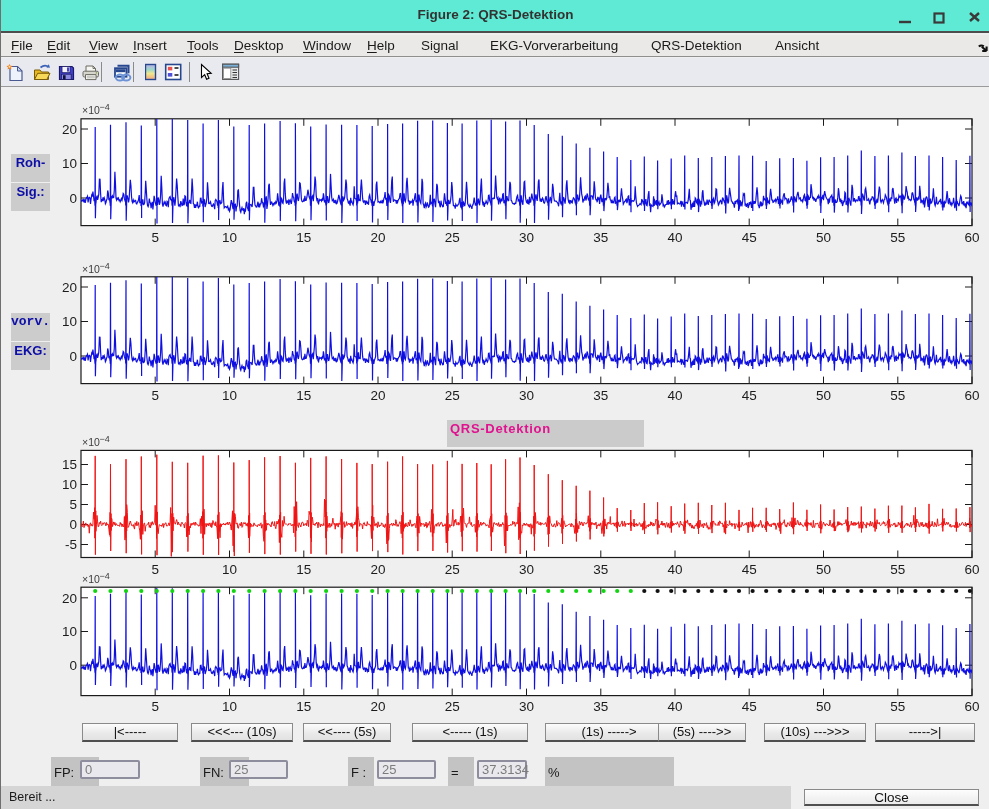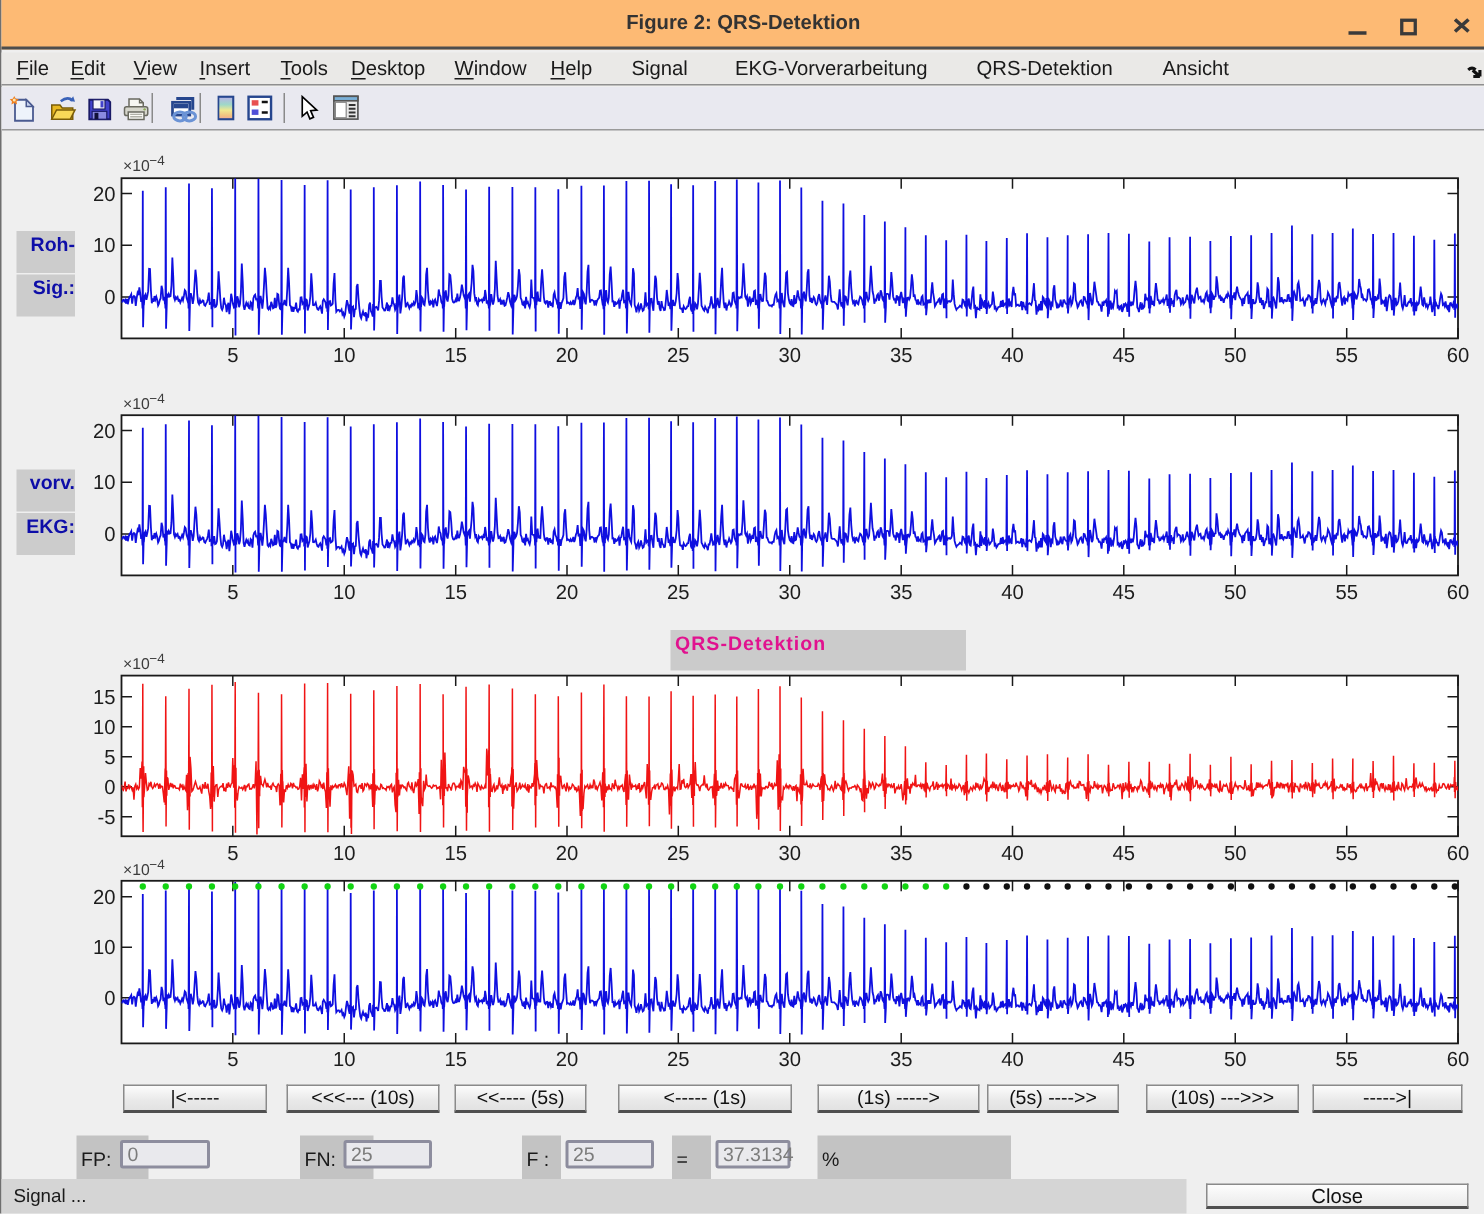--- a/index.html
+++ b/index.html
@@ -1,31 +1,31 @@
 <!DOCTYPE html>
 <html><head><meta charset="utf-8">
 <style>
 * { margin:0; padding:0; box-sizing:border-box; }
 html,body { width:989px; height:809px; overflow:hidden;
   font-family:"Liberation Sans", sans-serif; background:#efefef; }
 #win { position:absolute; left:0; top:0; width:989px; height:809px;
   border-left:1px solid #6f6f6f; background:#efefef; }
 .titlebar { position:absolute; left:0; top:0; width:989px; height:33px;
-  background:#fdba74; border-bottom:2px solid #4d4d4d; }
+  background:#5eead4; border-bottom:2px solid #4d4d4d; }
 .title { position:absolute; left:0; right:0; top:7px; text-align:center;
   font-size:13.5px; font-weight:bold; color:#333; }
 .menubar { position:absolute; left:0; top:35px; width:989px; height:22px;
   background:#eae9e7; border-bottom:1px solid #8f8f8f; font-size:13.5px; color:#1a1a1a; }
 .mi { position:absolute; top:3px; }
 .toolbar { position:absolute; left:0; top:58px; width:989px; height:29px;
   background:#e9e9f0; border-bottom:1px solid #9a9a9a; }
 .tsep { position:absolute; top:4px; width:1px; height:20px; background:#8a8a8a; }
 .ticon { position:absolute; top:5px; }
 .lblbox { position:absolute; left:10px; width:39px; height:28px; background:#cccccc;
-  color:#0d0da8; font-weight:bold; font-size:13px; text-align:right; padding-top:1px; }
+  color:#0d0da8; font-weight:bold; font-size:13px; text-align:center; padding-top:1px; }
 .qrstitle { position:absolute; left:446px; top:420px; width:197px; height:27px;
   background:#cbcbcb; color:#e1128f; font-weight:bold; font-size:13px; letter-spacing:0.7px; padding:1px 0 0 3px; }
 .tl { font-size:13.5px; fill:#1c1c1c; font-family:"Liberation Sans",sans-serif; }
 .el { font-size:10.5px; fill:#3c3c3c; font-family:"Liberation Sans",sans-serif; }
 .es { font-size:9px; fill:#3c3c3c; font-family:"Liberation Sans",sans-serif; }
 .nbtn { position:absolute; top:723px; height:19px; border:1px solid #8a8a8a;
   border-bottom:2px solid #4f4f4f; background:linear-gradient(#fcfcfc,#e9e9e9 60%,#e2e2e2);
   font-size:13px; color:#111; text-align:center; line-height:16px; }
 .gbox { position:absolute; top:757px; height:29px; background:#c3c3c3;
   font-size:13px; color:#1a1a1a; padding:8px 0 0 3px; }
@@ -141,21 +141,21 @@
       <rect x="0.6" y="1.2" width="16" height="15.2" fill="#e8e8e8" stroke="#555" stroke-width="1.1"></rect>
       <rect x="0.6" y="1.2" width="16" height="3" fill="#7ab0d8" stroke="#555" stroke-width="1.1"></rect>
       <rect x="1.6" y="5.2" width="7.2" height="10.3" fill="#fff" stroke="#888" stroke-width="0.8"></rect>
       <path d="M10.5 7 h4.5 M10.5 9.5 h4.5 M10.5 12 h4.5 M10.5 14.5 h4.5" stroke="#333" stroke-width="1.2"></path>
     </g>
   </svg>
 </div>
 
 <div class="lblbox" style="top:154px;">Roh-</div>
 <div class="lblbox" style="top:183px;">Sig.:</div>
-<div class="lblbox" style="top:313px;">vorv.</div>
+<div class="lblbox" style="top:313px;font-family:Liberation Mono, monospace;">vorv.</div>
 <div class="lblbox" style="top:342px;">EKG:</div>
 <div class="qrstitle">QRS-Detektion</div>
 
 <svg width="989" height="809" style="position:absolute;left:0;top:0;pointer-events:none">
 <rect x="80.0" y="118.8" width="891.0" height="106.8" fill="#ffffff"></rect>
 <path d="M154.2 225.6V218.6 M154.2 118.8V125.8 M228.5 225.6V218.6 M228.5 118.8V125.8 M302.8 225.6V218.6 M302.8 118.8V125.8 M377.0 225.6V218.6 M377.0 118.8V125.8 M451.2 225.6V218.6 M451.2 118.8V125.8 M525.5 225.6V218.6 M525.5 118.8V125.8 M599.8 225.6V218.6 M599.8 118.8V125.8 M674.0 225.6V218.6 M674.0 118.8V125.8 M748.2 225.6V218.6 M748.2 118.8V125.8 M822.5 225.6V218.6 M822.5 118.8V125.8 M896.8 225.6V218.6 M896.8 118.8V125.8 M971.0 225.6V218.6 M971.0 118.8V125.8 M80.0 198.0H87.0 M971.0 198.0H964.0 M80.0 163.5H87.0 M971.0 163.5H964.0 M80.0 129.0H87.0 M971.0 129.0H964.0" stroke="#1a1a1a" stroke-width="1" fill="none"></path>
 <rect x="80.0" y="118.8" width="891.0" height="106.8" fill="none" stroke="#1a1a1a" stroke-width="1.2"></rect>
 <text x="154.2" y="241.5" text-anchor="middle" class="tl">5</text>
 <text x="228.5" y="241.5" text-anchor="middle" class="tl">10</text>
 <text x="302.8" y="241.5" text-anchor="middle" class="tl">15</text>
@@ -312,30 +312,30 @@
 <circle cx="928.0" cy="591" r="2.1" fill="#111"></circle>
 <circle cx="941.6" cy="591" r="2.1" fill="#111"></circle>
 <circle cx="955.2" cy="591" r="2.1" fill="#111"></circle>
 <circle cx="968.9" cy="591" r="2.1" fill="#111"></circle>
 </svg>
 
 <div class="nbtn" style="left:81px;width:96px;">|&lt;-----</div>
 <div class="nbtn" style="left:190px;width:102px;">&lt;&lt;&lt;--- (10s)</div>
 <div class="nbtn" style="left:302px;width:88px;">&lt;&lt;---- (5s)</div>
 <div class="nbtn" style="left:411px;width:116px;">&lt;----- (1s)</div>
-<div class="nbtn" style="left:544px;width:108px;">(1s) -----&gt;</div>
+<div class="nbtn" style="left:544px;width:128px;">(1s) -----&gt;</div>
 <div class="nbtn" style="left:657px;width:88px;">(5s) ----&gt;&gt;</div>
 <div class="nbtn" style="left:763px;width:102px;">(10s) ---&gt;&gt;&gt;</div>
 <div class="nbtn" style="left:874px;width:100px;">-----&gt;|</div>
 
 <div class="gbox" style="left:50px;width:48px;">FP:</div>
 <div class="field" style="left:79px;width:60px;">0</div>
 <div class="gbox" style="left:199px;width:49px;">FN:</div>
 <div class="field" style="left:228px;width:59px;">25</div>
 <div class="gbox" style="left:347px;width:26px;">F :</div>
 <div class="field" style="left:376px;width:59px;">25</div>
 <div class="gbox" style="left:447px;width:26px;">=</div>
 <div class="field" style="left:476px;width:50px;">37.3134</div>
 <div class="gbox" style="left:544px;width:129px;">%</div>
 
-<div class="statusbar">Signal ...</div>
+<div class="statusbar">Bereit ...</div>
 <div class="closebtn">Close</div>
 </div>
 
 </body></html>

